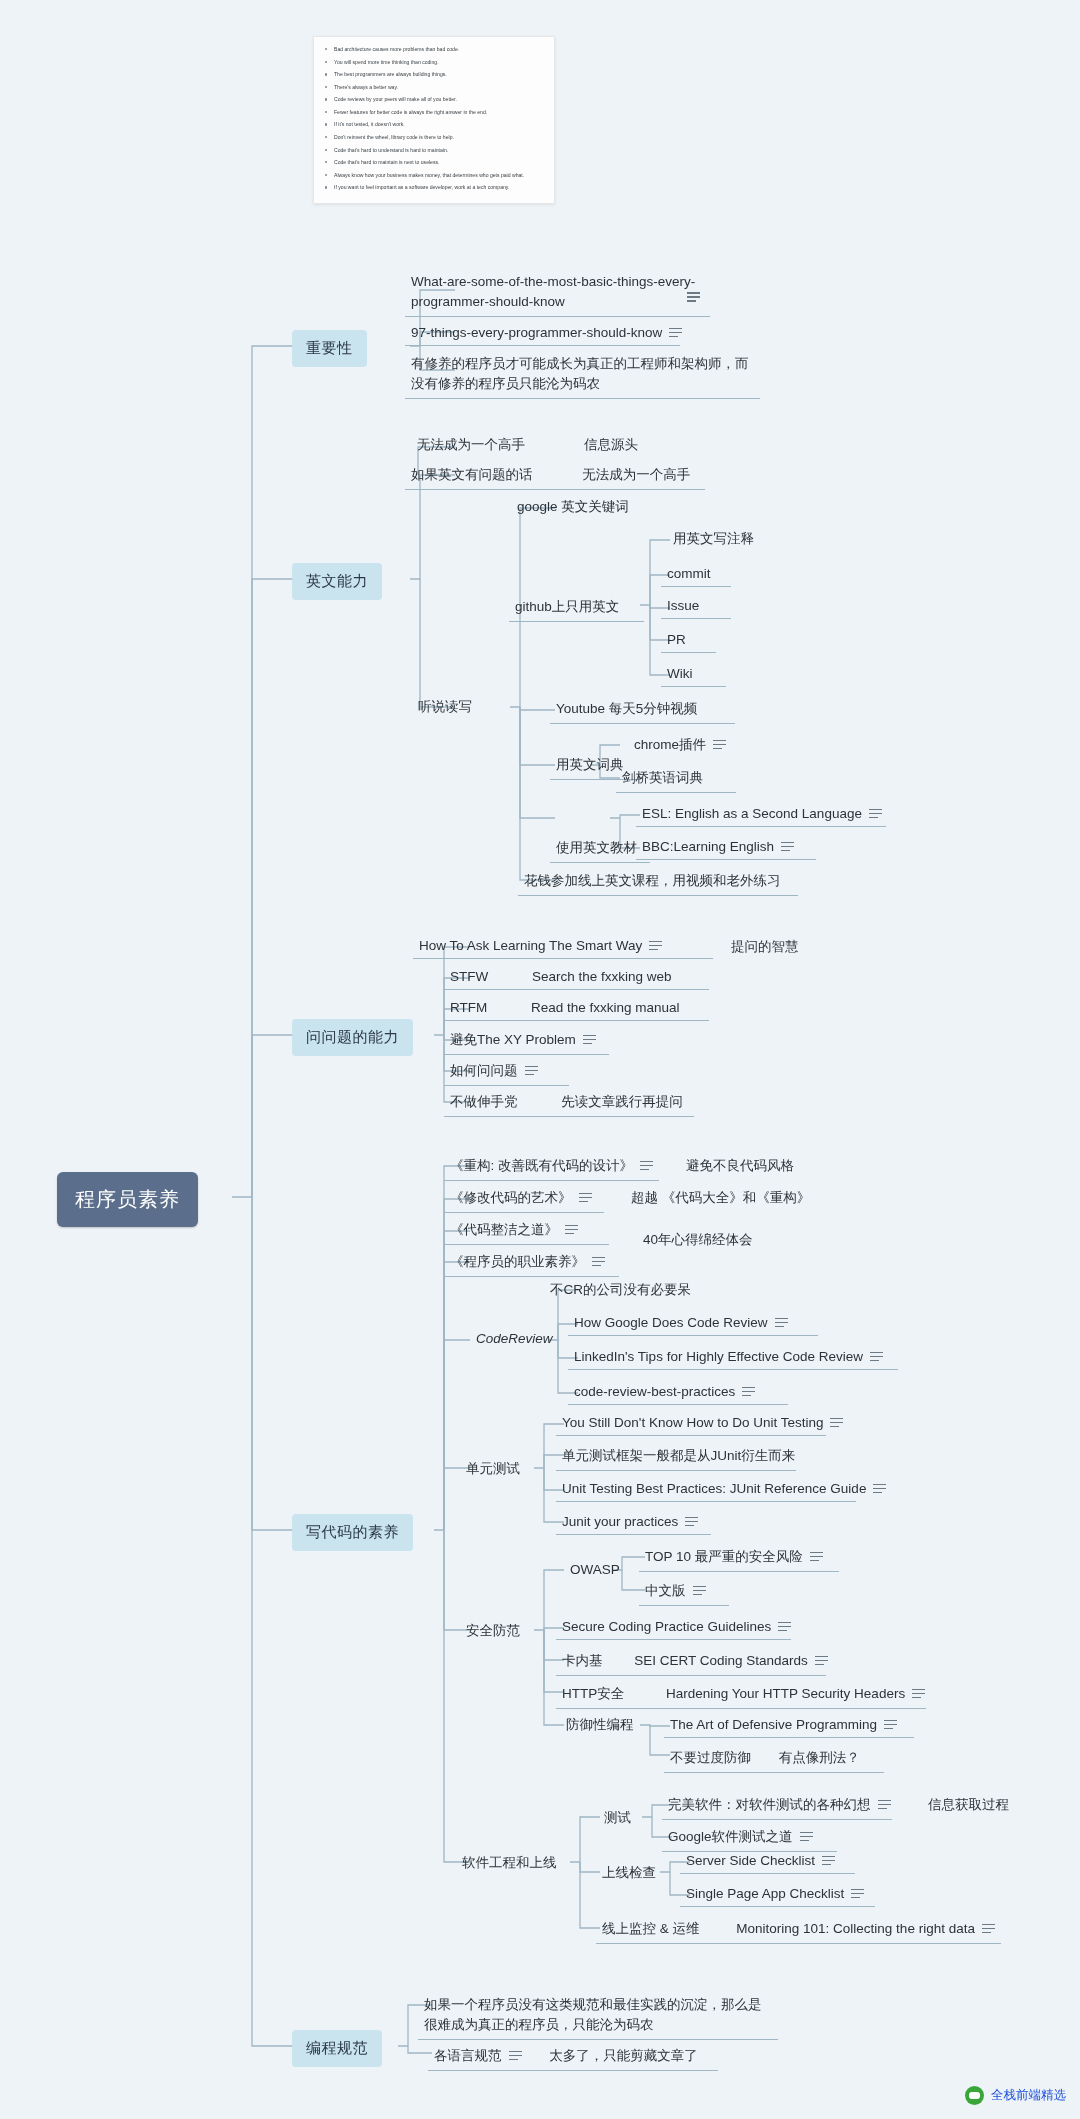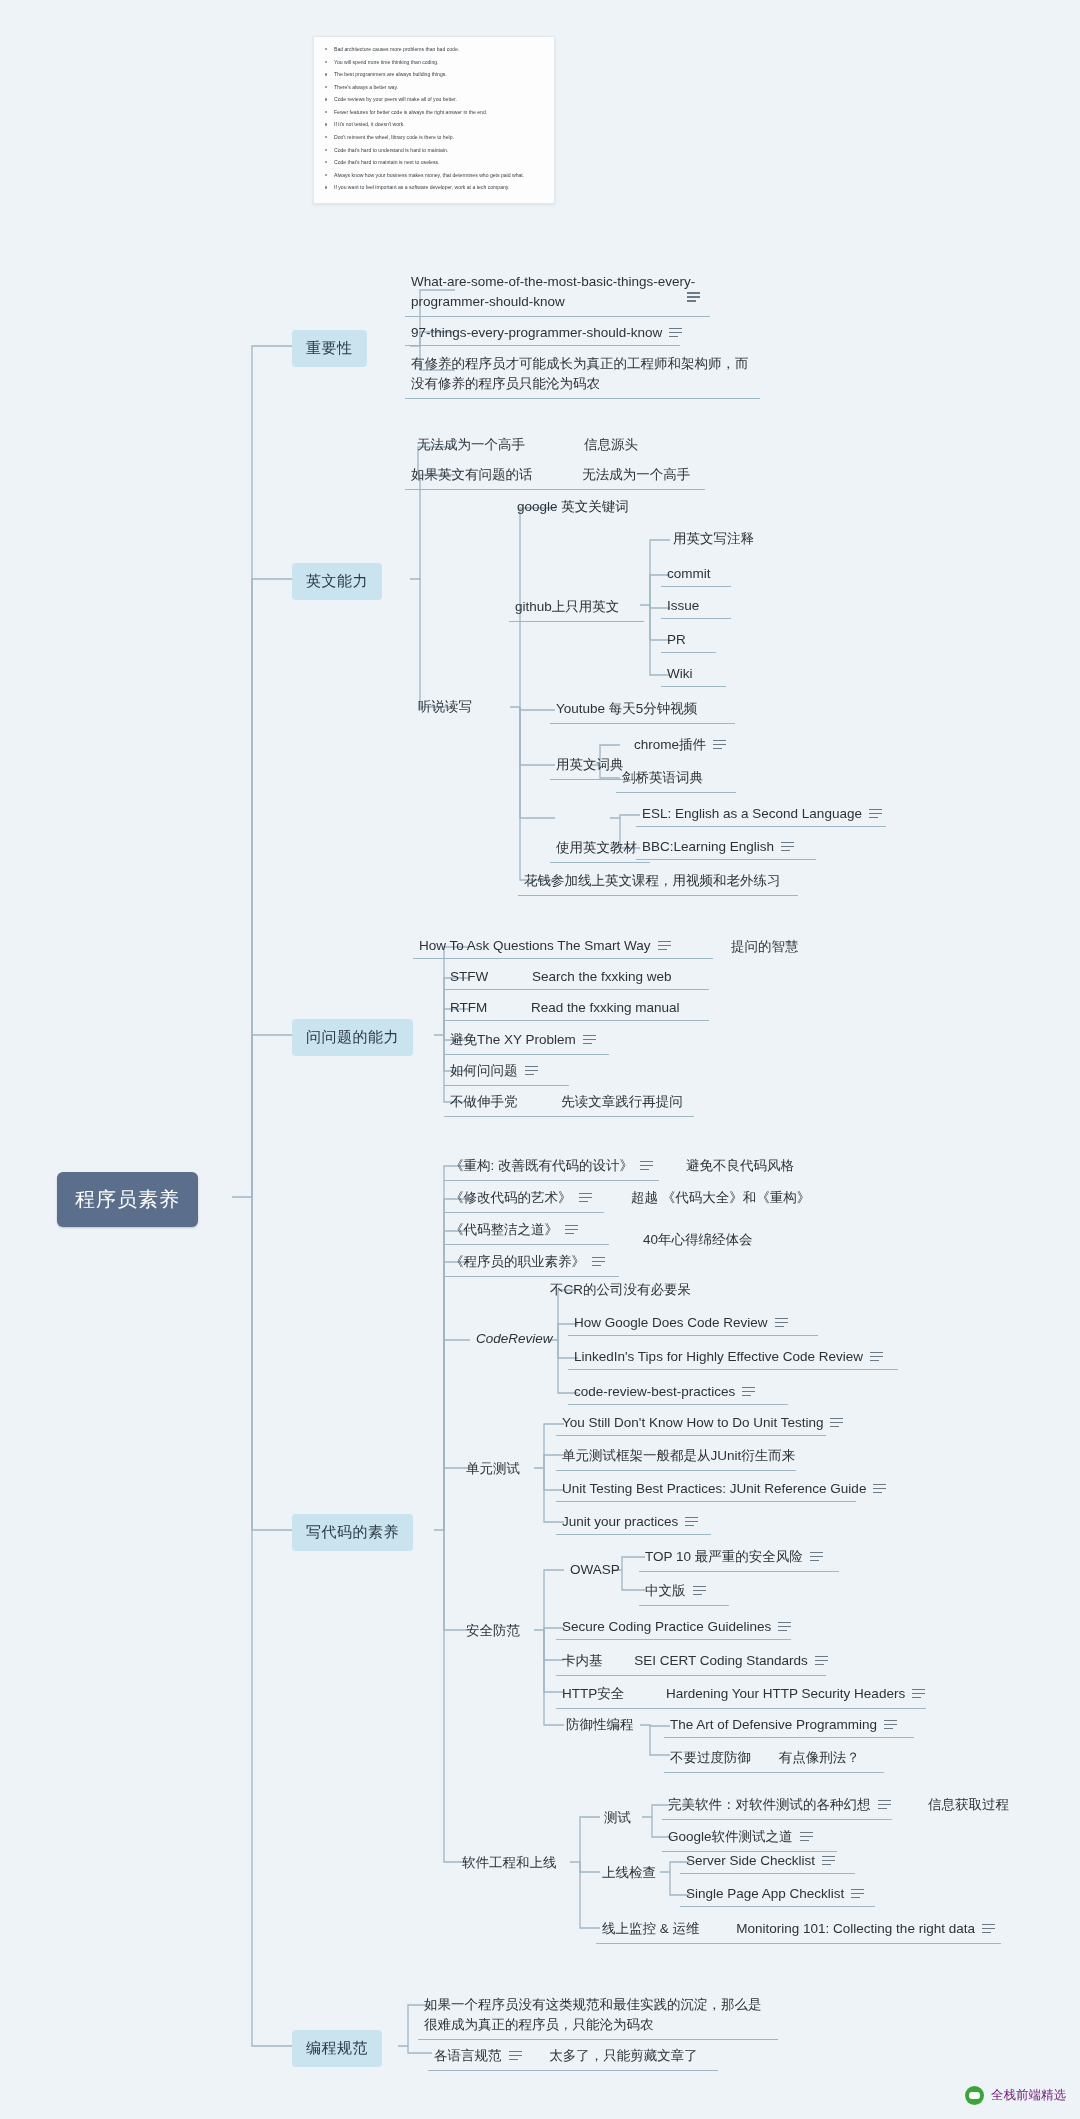--- a/index.html
+++ b/index.html
@@ -19,21 +19,21 @@
   .icon-note i:nth-child(2){top:4px;width:13px;}
   .icon-note i:nth-child(3){top:8px;width:9px;}
   .imgcard{position:absolute;left:313px;top:36px;width:240px;height:166px;background:#fdfdfd;border:1px solid #e3e7ea;
            box-shadow:0 1px 3px rgba(0,0,0,.08);}
   .imgcard ul{margin:0;padding:9px 8px 0 20px;list-style:none;}
   .imgcard li{font-size:5.1px;color:#3b4045;line-height:1.45;margin-bottom:5.2px;position:relative;}
   .imgcard li:before{content:"";position:absolute;left:-9px;top:2px;width:2.4px;height:2.4px;border-radius:50%;background:#7b8893;}
   .wm{position:absolute;right:14px;bottom:14px;display:flex;align-items:center;gap:7px;}
   .wm-logo{width:19px;height:19px;border-radius:50%;background:#3aa63a;position:relative;}
   .wm-logo:after{content:"";position:absolute;left:4px;top:6px;width:11px;height:7px;border-radius:3px;background:#fff;}
-  .wm-txt{font-size:12.5px;color:#701a75;}
+  .wm-txt{font-size:12.5px;color:#1d4ed8;}
 </style>
 </head>
 <body>
 
 <div class="canvas">
 
   <svg class="lines" viewBox="0 0 1080 2119">
     <g fill="none" stroke="#9fb6c4" stroke-width="1.3">
 
       <path d="M232 1197 L252 1197 L252 346 L292 346"></path>
@@ -183,21 +183,21 @@
   <div class="node leaf" style="left:636px;top:802px;width:250px;">
     <span>ESL: English as a Second Language</span><span class="icon-note"><i></i><i></i><i></i></span>
   </div>
   <div class="node leaf" style="left:550px;top:835px;width:100px;">使用英文教材</div>
   <div class="node leaf" style="left:636px;top:835px;width:180px;">
     <span>BBC:Learning English</span><span class="icon-note"><i></i><i></i><i></i></span>
   </div>
   <div class="node leaf" style="left:518px;top:868px;width:280px;">花钱参加线上英文课程，用视频和老外练习</div>
 
   <div class="node leaf" style="left:413px;top:934px;width:300px;">
-    <span>How To Ask Questions The Smart Way</span><span class="icon-note"><i></i><i></i><i></i></span>
+    <span>How To Ask Learning The Smart Way</span><span class="icon-note"><i></i><i></i><i></i></span>
   </div>
   <div class="node plain" style="left:725px;top:934px;">提问的智慧</div>
   <div class="node leaf" style="left:444px;top:965px;width:265px;">
     <span>STFW</span>
     <span style="margin-left:40px;">Search the fxxking web</span>
   </div>
   <div class="node leaf" style="left:444px;top:996px;width:265px;">
     <span>RTFM</span>
     <span style="margin-left:40px;">Read the fxxking manual</span>
   </div>

